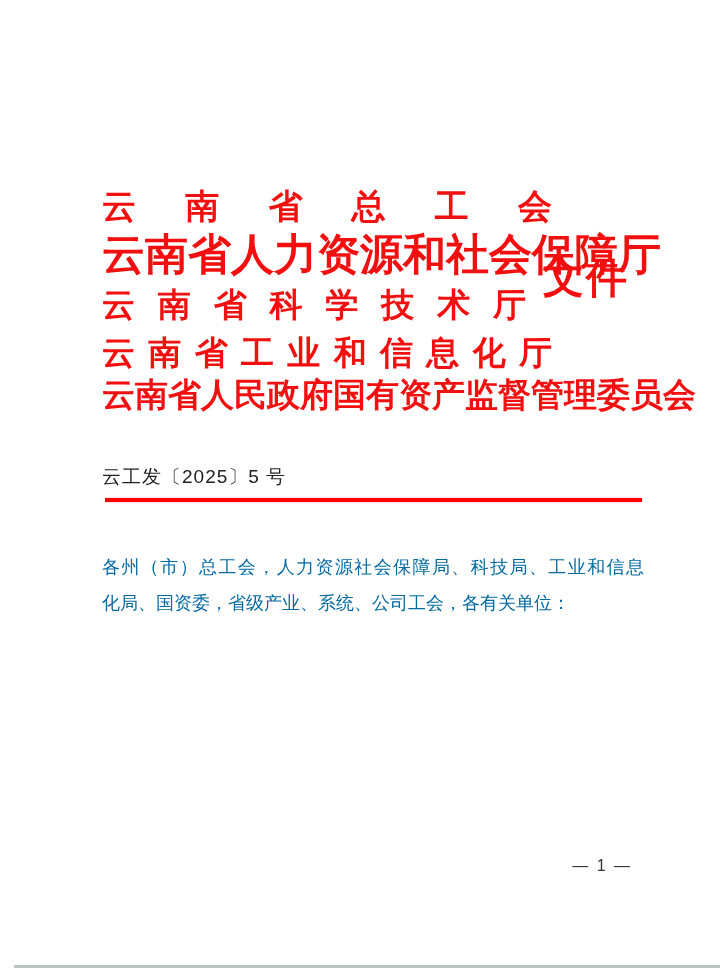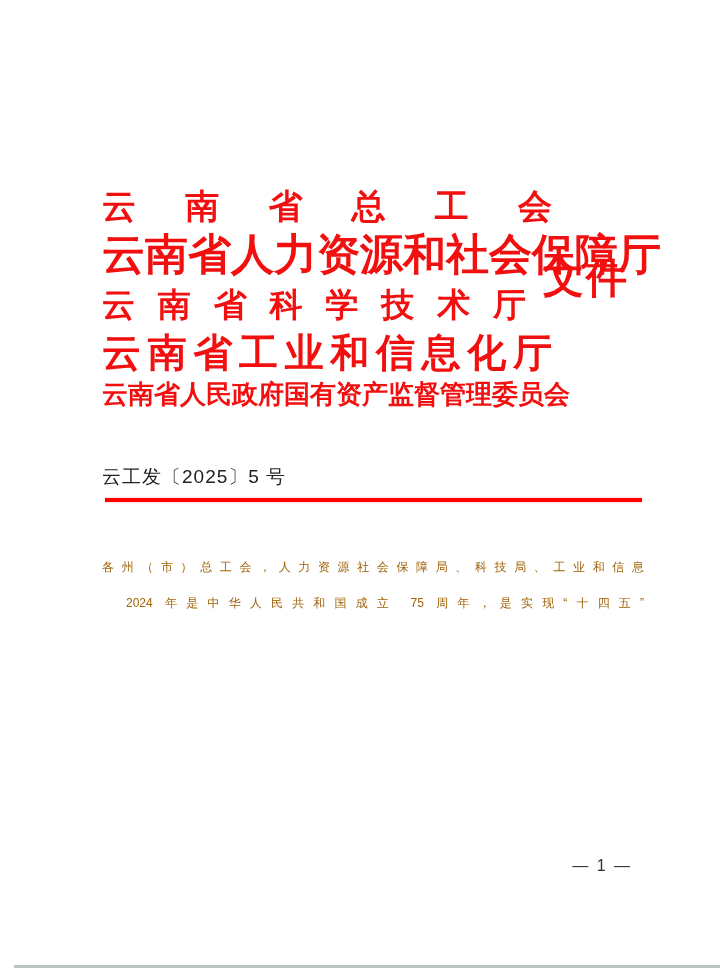--- a/index.html
+++ b/index.html
@@ -28,22 +28,22 @@
     color: #f20f0f;
     font-weight: bold;
     text-align: justify;
     text-align-last: justify;
     white-space: nowrap;
     overflow: visible;
   }
   .a1 { width: 450px; font-size: 34px; line-height: 46px; }
   .a2 { width: 483px; font-size: 43px; line-height: 50px; }
   .a3 { width: 424px; font-size: 33px; line-height: 52px; }
-  .a4 { width: 450px; font-size: 39px; line-height: 43px; }
-  .a5 { width: 458px; font-size: 26px; line-height: 41px; }
+  .a4 { width: 450px; font-size: 33px; line-height: 43px; }
+  .a5 { width: 458px; font-size: 33px; line-height: 41px; }
   .doc-type {
     position: absolute;
     left: 529px;
     top: 258px;
     font-size: 41px;
     font-weight: bold;
     color: #f20f0f;
     letter-spacing: 2px;
     line-height: 1;
   }
@@ -73,22 +73,22 @@
     font-weight: bold;
     line-height: 38px;
     letter-spacing: 1px;
     color: #000000;
   }
   .title .t-line { display: block; }
   
   .body-text {
     margin: 47px 90px 0 88px;
     width: 542px;
-    font-size: 12px;
-    color: #a16207;
+    font-size: 18px;
+    color: #0369a1;
   }
   .body-text p {
     margin: 0;
     line-height: 36px;
     text-align: justify;
     white-space: nowrap;
   }
   .body-text p.just { text-align-last: justify; }
   .body-text p.para-end { text-align-last: left; margin-bottom: 6px; }
   .body-text p.indent { text-indent: 2em; }
@@ -116,18 +116,18 @@
     <div class="doc-type">文件</div>
   </div>
 
   <div class="doc-number">云工发〔2025〕5 号</div>
 
   <div class="red-rule"></div>
 
 
   <div class="body-text">
     <p class="just">各州（市）总工会，人力资源社会保障局、科技局、工业和信息</p>
-    <p class="just indent">2024 年是中华人民共和国成立 75 周年，是实现“十四五”</p>
+    <p class="para-end">化局、国资委，省级产业、系统、公司工会，各有关单位：</p>
   </div>
 
   <div class="page-num">— 1 —</div>
 
 </div>
 
 </body></html>

